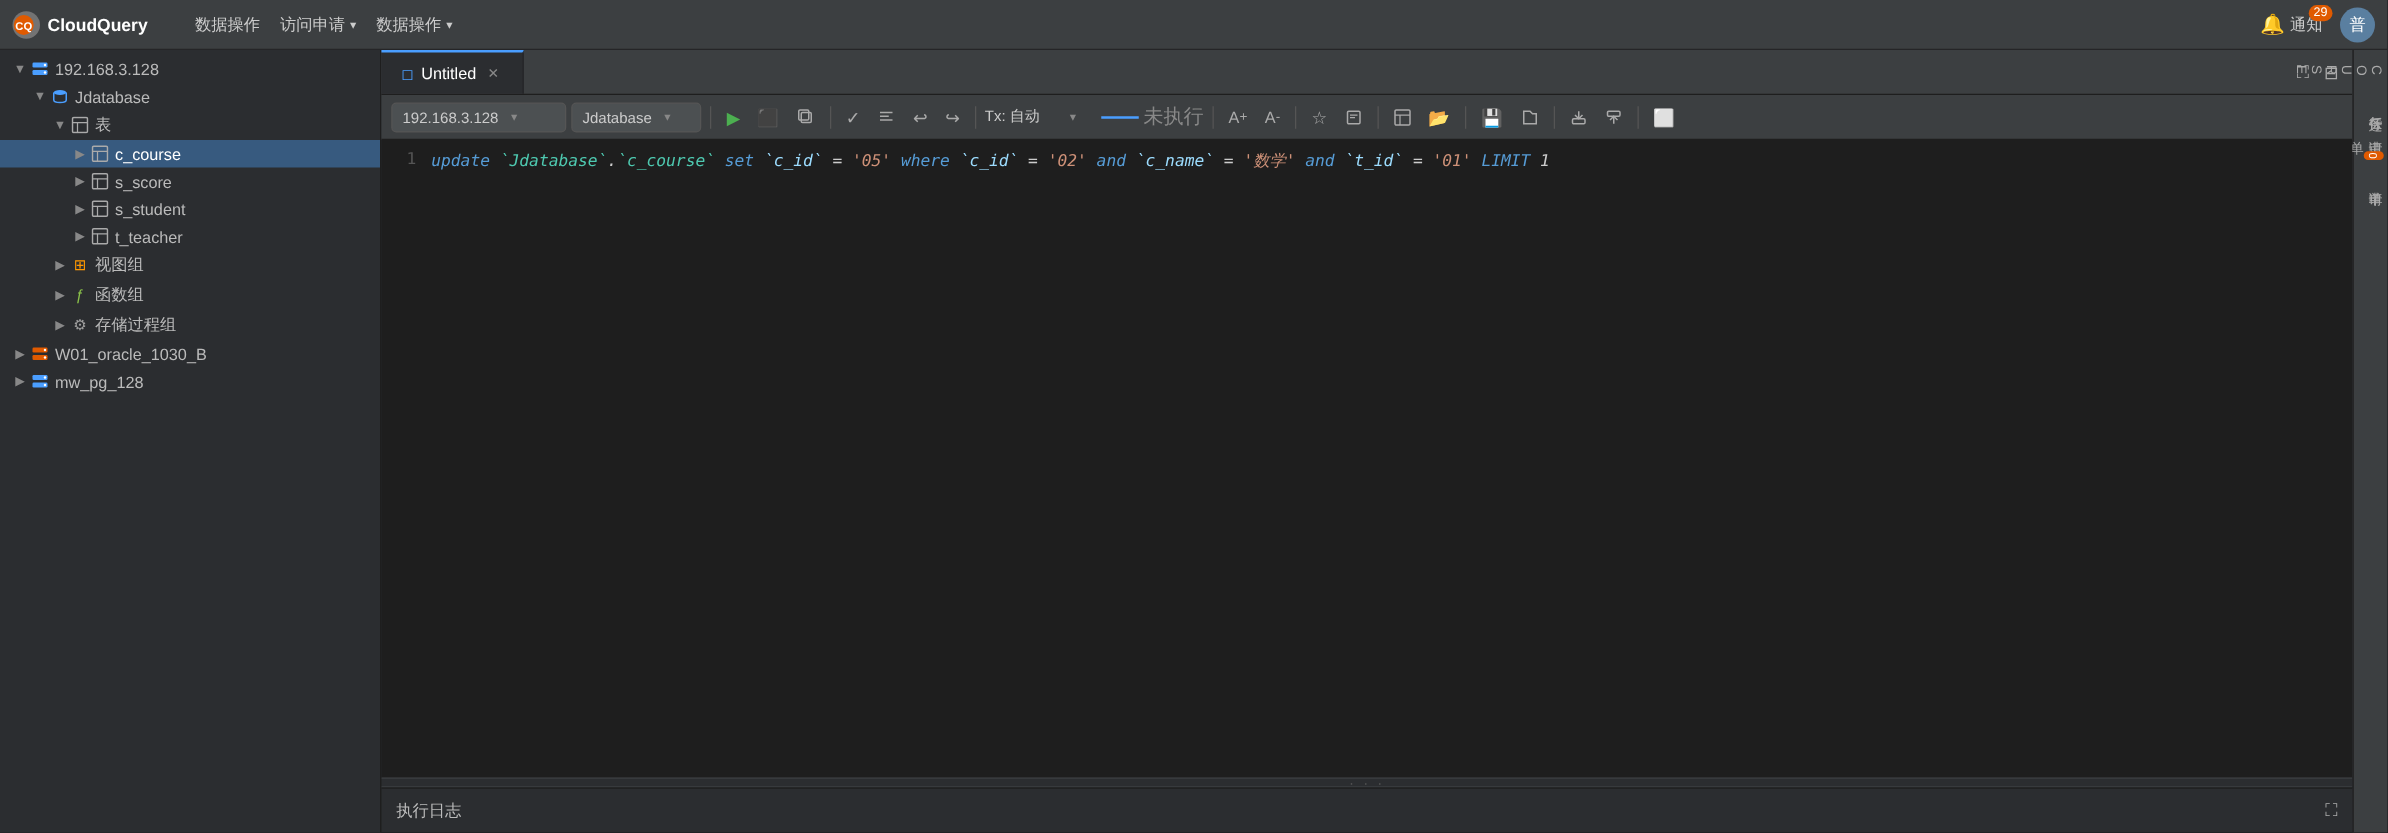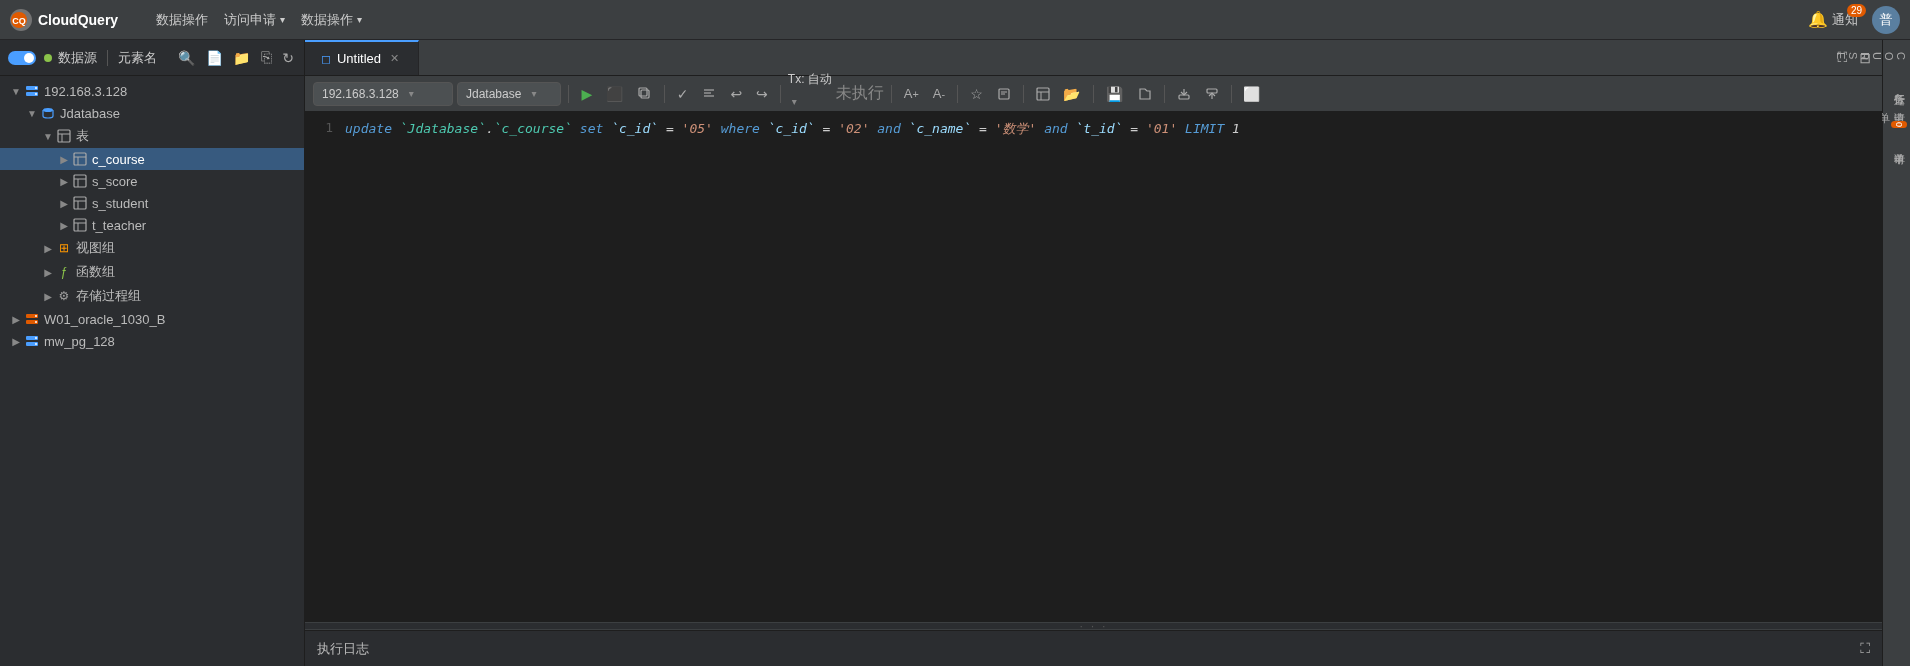--- a/index.html
+++ b/index.html
@@ -316,22 +316,22 @@
       display: flex;
       align-items: center;
       justify-content: center;
     }
     .toolbar-btn.green { color: #4CAF50; }
     .toolbar-btn.red { color: #f44336; }
     .tx-label {
       color: #ccc;
       font-size: 12px;
       display: flex;
-      gap: 8px;
-      flex-direction: column;
+      align-items: center;
+      gap: 20px;
     }
     .tx-line {
       width: 30px;
       height: 2px;
       background: #4a9eff;
     }
     .status-text {
       color: #888;
       font-size: 16px;
     }
@@ -484,36 +484,20 @@
     </div>
     <div class="avatar-btn">
       <span>普</span>
     </div>
   </div>
 </div>
 
 <div class="main-layout">
 
   <div class="left-sidebar">
-    <div class="sidebar-toolbar">
-      <div class="sidebar-toggle">
-        <div class="toggle-switch"></div>
-        <div class="toggle-dot"></div>
-        <span class="sidebar-label">数据源</span>
-      </div>
-      <div class="sidebar-divider"></div>
-      <span class="element-label">元素名</span>
-      <div class="sidebar-icons">
-        <span class="sidebar-icon-btn">🔍</span>
-        <span class="sidebar-icon-btn">📄</span>
-        <span class="sidebar-icon-btn">📁</span>
-        <span class="sidebar-icon-btn">⎘</span>
-        <span class="sidebar-icon-btn">↻</span>
-      </div>
-    </div>
 
     <div class="sidebar-tree">
 
       <div class="tree-item indent-1">
         <span class="tree-arrow">▼</span>
         <span class="tree-icon icon-server">
           <svg width="14" height="14" viewBox="0 0 14 14">
               <rect x="1" y="2" width="12" height="4" rx="1" fill="#4a9eff"></rect>
               <rect x="1" y="8" width="12" height="4" rx="1" fill="#4a9eff"></rect>
               <circle cx="11" cy="4" r="1" fill="#fff"></circle>

